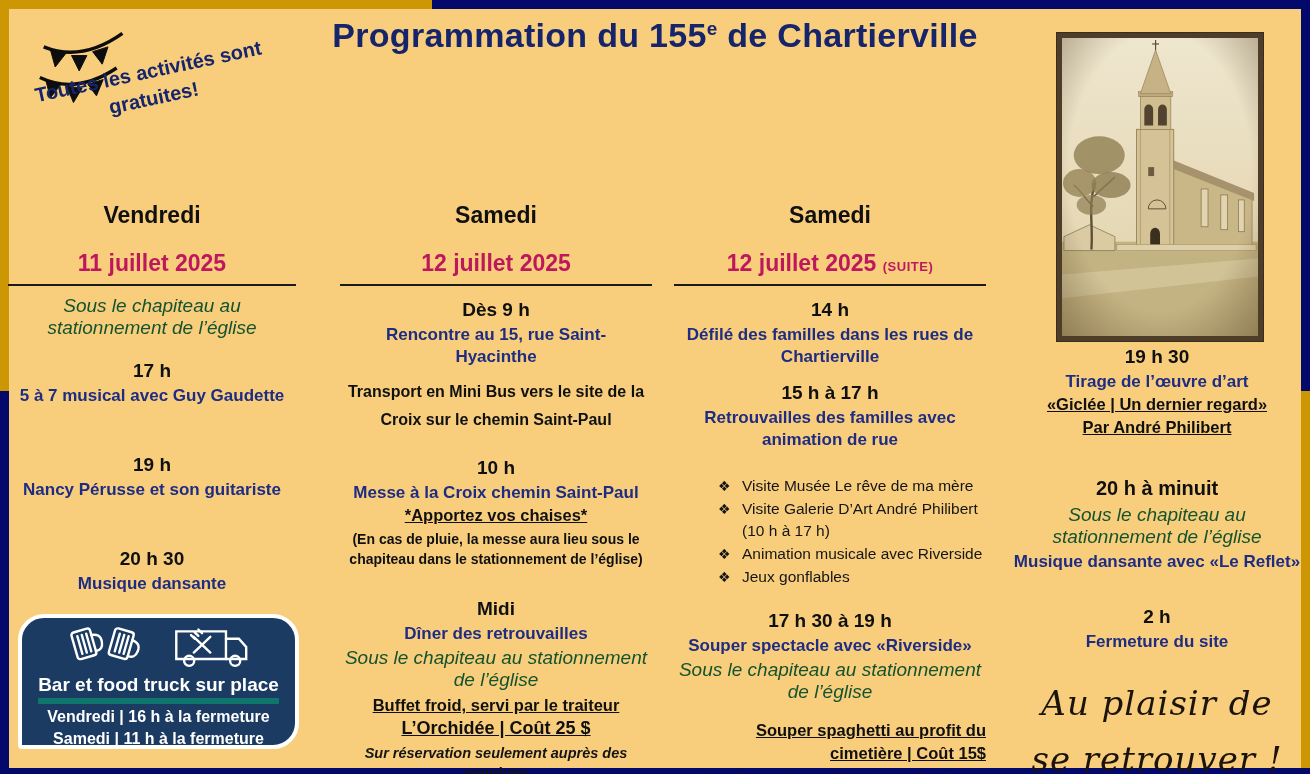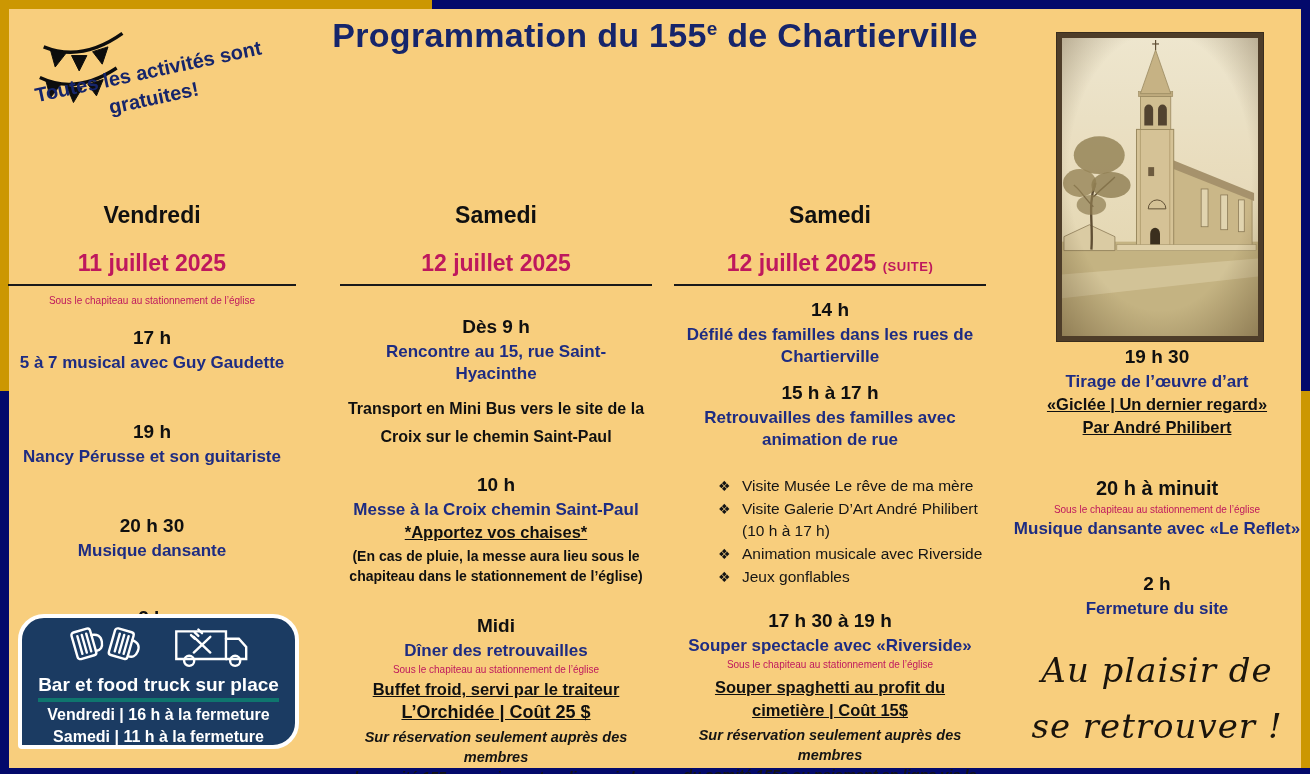--- a/index.html
+++ b/index.html
@@ -43,41 +43,41 @@
   
   .col{position:absolute;text-align:center;}
   .col1{left:8px;top:202px;width:288px;}
   .col2{left:340px;top:202px;width:312px;}
   .col3{left:674px;top:202px;width:312px;}
   .col4{left:1008px;top:346px;width:298px;}
   .day{font-size:23px;font-weight:700;color:#101010;}
   .date{font-size:23px;font-weight:700;margin-top:21px;color:#be185d;}
   .suite{font-size:13px;letter-spacing:.5px;}
   .rule{height:2px;background:#1A1A1A;margin-top:7px;}
-  .venue{font-size:10px;margin-top:9px;color:#be185d;}
+  .venue{font-style:italic;font-size:19px;margin-top:9px;color:#14532d;}
   .time{font-size:19px;font-weight:700;color:#101010;}
   .time-lg{font-size:20px;}
   .evt{font-size:17px;font-weight:700;color:#1E2C82;margin-top:3px;line-height:22px;}
   .blk{font-size:16px;font-weight:700;color:#101010;line-height:28px;}
   .blk2{font-size:16.5px;font-weight:700;color:#101010;line-height:23px;text-decoration:underline;}
   .note-sm{font-size:14px;font-weight:700;color:#101010;line-height:20px;margin-top:2px;}
   .resv{font-style:italic;font-size:14.5px;font-weight:700;line-height:20px;margin-top:3px;color:#141414;}
   .bullets{margin:24px 0 0 0;padding:0 0 0 44px;list-style:none;text-align:left;}
   .bullets li{position:relative;font-size:15.5px;line-height:22px;padding-left:24px;color:#151515;margin-top:1px;}
   .bul-mark{position:absolute;left:0;top:0;font-size:14px;color:#151515;}
   .closing{font-family:"DejaVu Serif",serif;font-style:italic;font-size:34px;color:#1A140C;line-height:56px;margin-top:22px;letter-spacing:1px;}
 
   
   .bft-box{
     position:absolute;left:18px;top:614px;width:281px;height:135px;box-sizing:border-box;
     background:#1B3B62;border:4px solid #FFFFFF;border-radius:26px 26px 26px 4px;
     color:#fff;text-align:center;padding-top:6px;
   }
   .bft-icons{display:flex;justify-content:center;align-items:flex-end;gap:26px;height:46px;}
-  .bft-title{display:inline-block;font-size:19px;font-weight:700;border-bottom:4px solid #0f766e;padding-bottom:2px;margin-top:4px;}
+  .bft-title{display:inline-block;font-size:19px;font-weight:700;border-bottom:6px solid #0f766e;padding-bottom:2px;margin-top:4px;}
   .bft-line{font-size:16px;font-weight:700;margin-top:4px;}
 </style>
 </head>
 <body>
 
 <div class="poster">
 
   <div class="strip st-top-gold"></div>
   <div class="strip st-top-navy"></div>
   <div class="strip st-left-gold"></div>
@@ -206,21 +206,21 @@
     </div>
     <div><span class="bft-title">Bar et food truck sur place</span></div>
     <div class="bft-line">Vendredi | 16 h à la fermeture</div>
     <div class="bft-line">Samedi | 11 h à la fermeture</div>
   </div>
 
   <div class="col col2">
     <div class="day">Samedi</div>
     <div class="date">12 juillet 2025</div>
     <div class="rule"></div>
-    <div style="margin-top:30px;">
+    <div style="margin-top:13px;">
       <div class="time">Dès 9 h</div>
       <div class="evt"><span>Rencontre au 15, rue Saint-</span><br><span>Hyacinthe</span></div>
       <div class="blk" style="margin-top:10px;"><span>Transport en Mini Bus vers le site de la</span><br><span>Croix sur le chemin Saint-Paul</span></div>
     </div>
     <div style="margin-top:23px;">
       <div class="time">10 h</div>
       <div class="evt">Messe à la Croix chemin Saint-Paul</div>
       <div class="blk2">*Apportez vos chaises*</div>
       <div class="note-sm"><span>(En cas de pluie, la messe aura lieu sous le</span><br><span>chapiteau dans le stationnement de l’église)</span></div>
     </div>
@@ -249,21 +249,21 @@
     <ul class="bullets">
       <li><span class="bul-mark">❖</span><span>Visite Musée Le rêve de ma mère</span></li>
       <li><span class="bul-mark">❖</span><span>Visite Galerie D’Art André Philibert (10 h à 17 h)</span></li>
       <li><span class="bul-mark">❖</span><span>Animation musicale avec Riverside</span></li>
       <li><span class="bul-mark">❖</span><span>Jeux gonflables</span></li>
     </ul>
     <div style="margin-top:22px;">
       <div class="time">17 h 30 à 19 h</div>
       <div class="evt">Souper spectacle avec «Riverside»</div>
       <div class="venue" style="margin-top:2px;">Sous le chapiteau au stationnement de l’église</div>
-      <div class="blk2" style="margin-top:6px;"><span>Souper spaghetti au profit du</span><br><span>cimetière | Coût 15$</span></div>
+      <div class="blk2" style="margin-top:16px;text-align:right;"><span>Souper spaghetti au profit du</span><br><span>cimetière | Coût 15$</span></div>
       <div class="resv"><span>Sur réservation seulement auprès des membres</span><br><span>du comité 155e ou paiement en ligne via le site</span><br></div>
     </div>
   </div>
 
   <div class="col col4">
     <div>
       <div class="time">19 h 30</div>
       <div class="evt">Tirage de l’œuvre d’art</div>
       <div class="blk2">«Giclée | Un dernier regard»</div>
       <div class="blk2">Par André Philibert</div>

